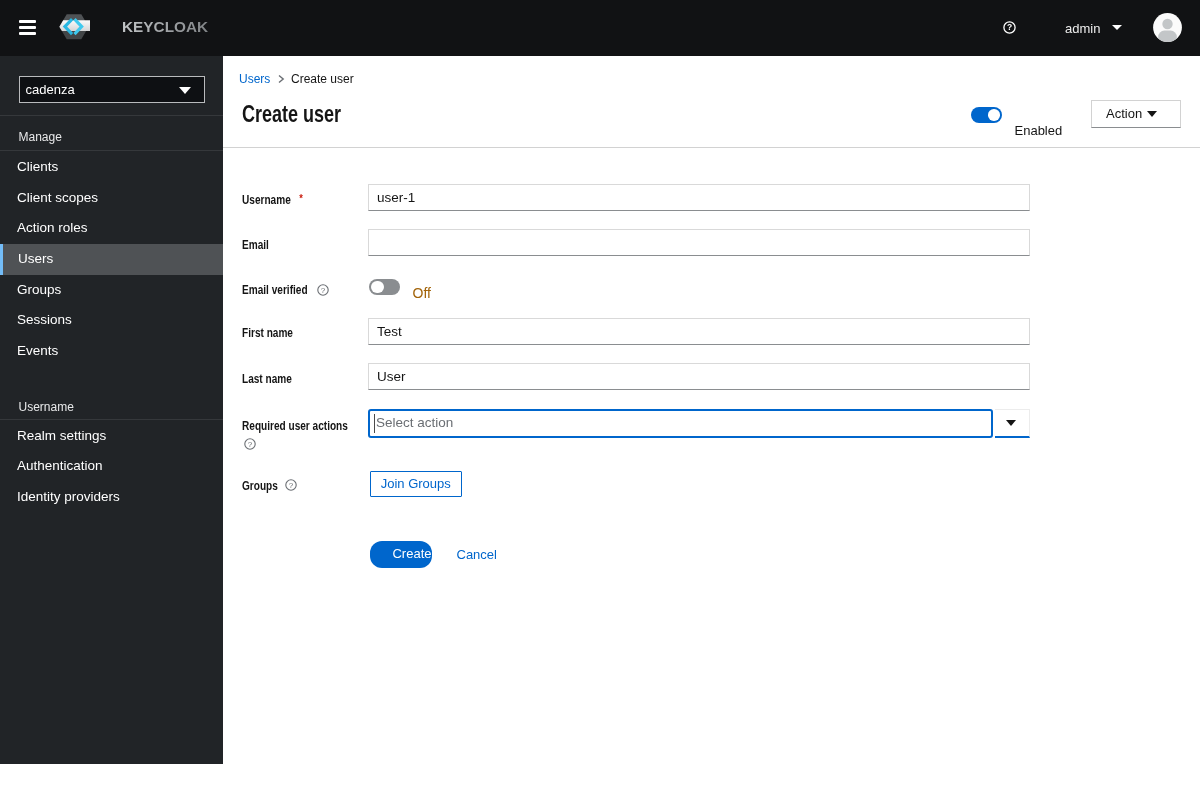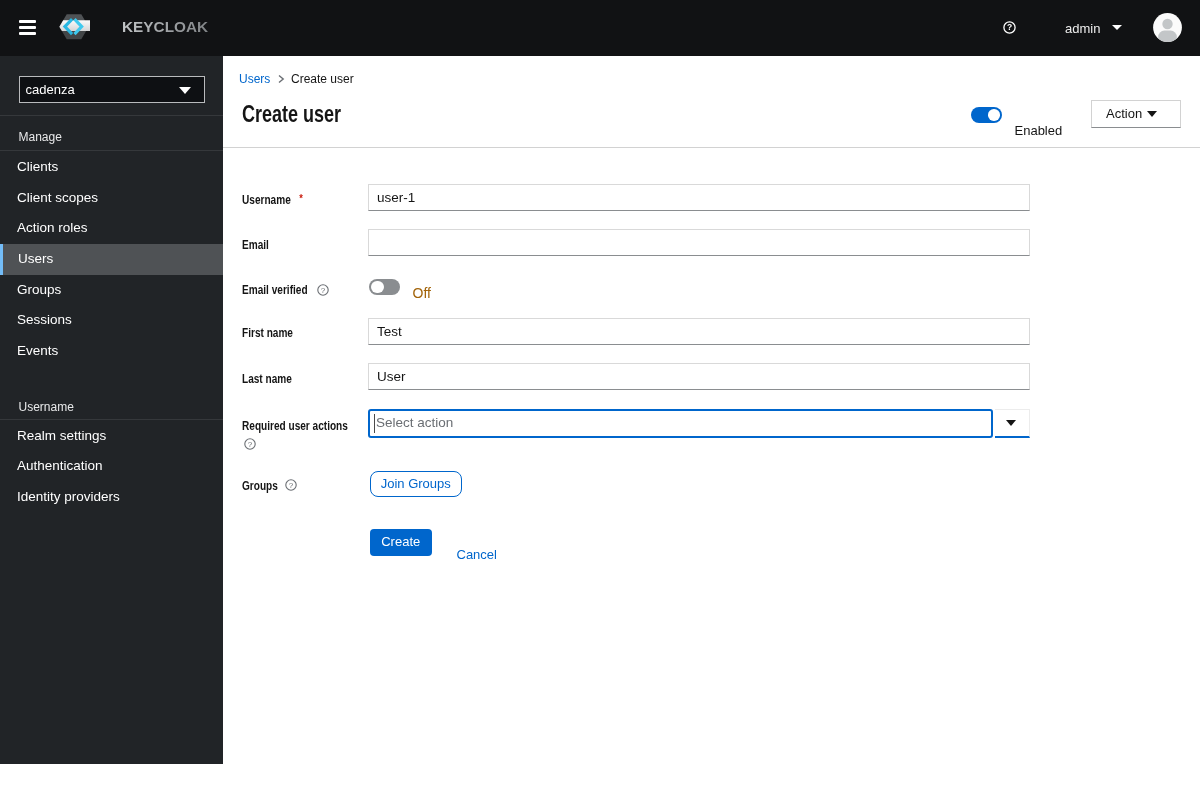--- a/index.html
+++ b/index.html
@@ -53,24 +53,24 @@
   .qicon { position:absolute; }
   #selbox { position:absolute; left:368px; top:409px; width:625px; height:28.5px; background:#fff;
     border:2px solid #0066cc; border-radius:3px; font-size:13.5px; color:#6a6e73; line-height:24.5px;
     padding-left:6px; }
   #selcursor { position:absolute; left:373.5px; top:414px; width:1px; height:19px; background:#4a4a4a; }
   #selcaretbox { position:absolute; left:995px; top:409px; width:35px; height:28.5px; background:#fff;
     border-top:1px solid #ececec; border-right:1px solid #ececec; border-bottom:2.5px solid #0066cc; }
   #selcaret { position:absolute; left:11px; top:10px; width:0; height:0;
     border-left:5.5px solid transparent; border-right:5.5px solid transparent; border-top:6.5px solid #151515; }
   #joinbtn { position:absolute; left:370px; top:471px; width:91.5px; height:26px; background:#fff;
-    border:1px solid #0066cc; border-radius:8px; color:#0066cc; font-size:13px; text-align:center;
+    border:1px solid #0066cc; border-radius:1px; color:#0066cc; font-size:13px; text-align:center;
     line-height:24px; }
-  #createbtn { position:absolute; left:370px; top:529px; width:61.5px; height:26.5px; background:#0066cc;
-    border-radius:4px; color:#fff; font-size:13px; text-align:center; line-height:26.5px; }
+  #createbtn { position:absolute; left:370px; top:541px; width:61.5px; height:26.5px; background:#0066cc;
+    border-radius:12px; color:#fff; font-size:13px; text-align:right; line-height:26.5px; }
   #cancel { position:absolute; left:456.5px; top:547px; font-size:13px; color:#0066cc; }
 </style>
 </head>
 <body>
 <div id="page">
 
   <div id="sb">
     <div id="realm">cadenza<span id="realmcaret"></span></div>
     <div class="sbhr" style="top:58.6px;"></div>
     <div class="navtitle" style="top:73.5px;">Manage</div>

